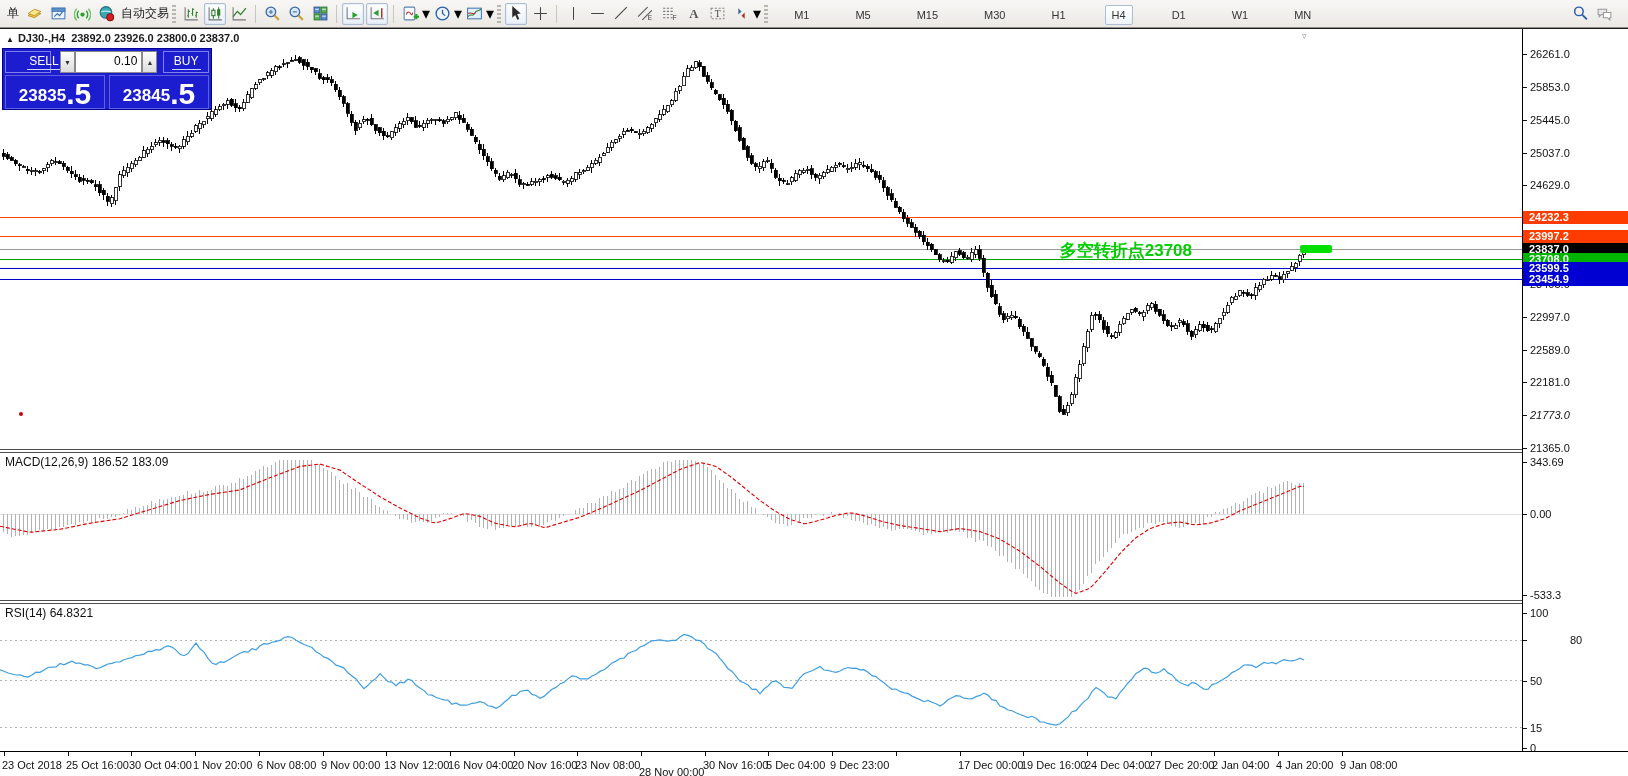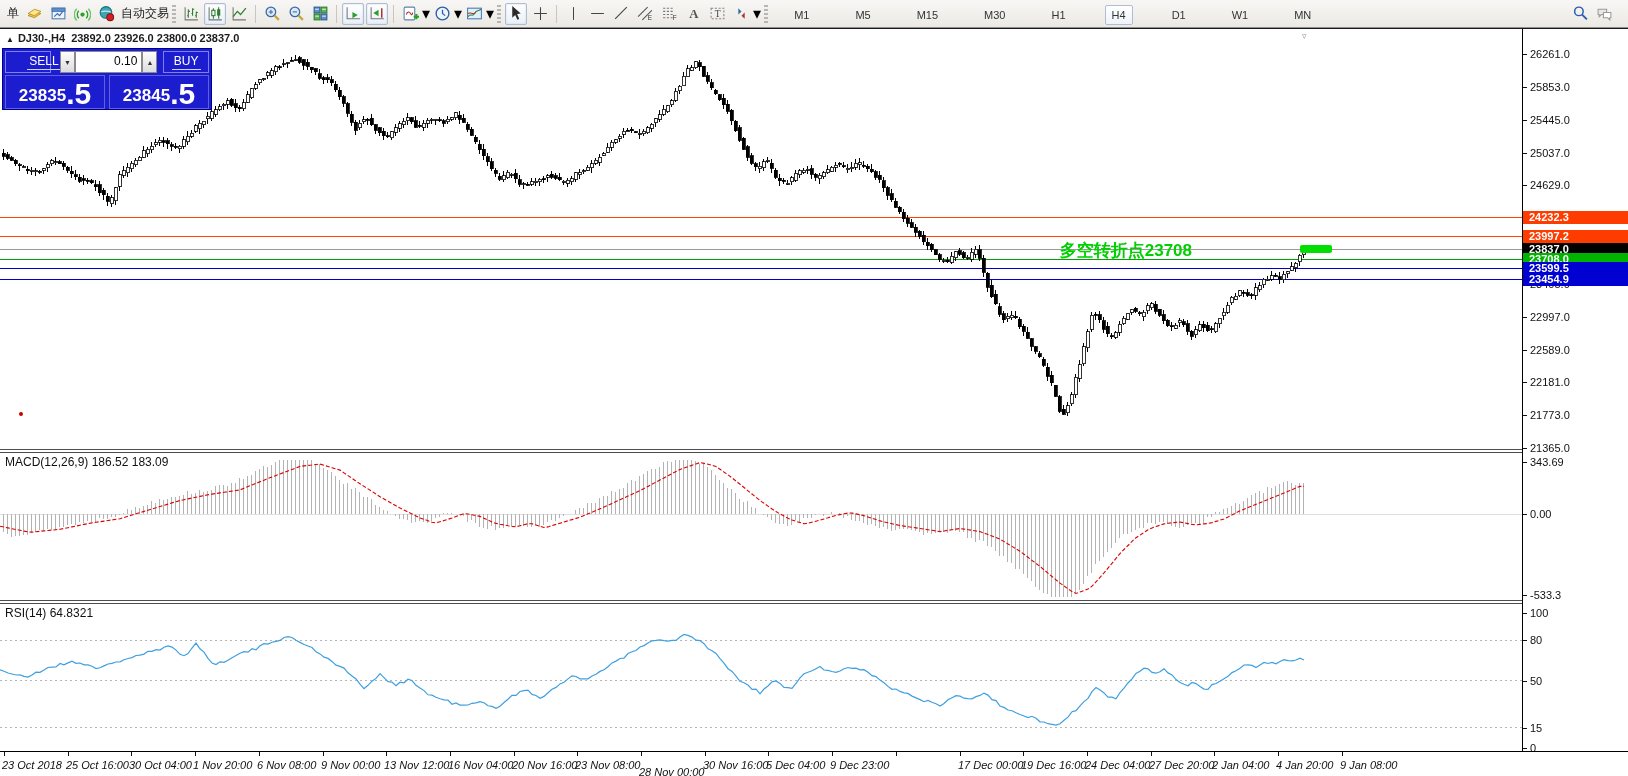--- a/index.html
+++ b/index.html
@@ -36,21 +36,21 @@
   .pane svg { position:absolute; left:0; top:0; }
 
   #price-axis { position:absolute; left:1522px; top:0; width:106px; height:722px;
     background:#fff; border-left:1px solid #000; }
   .ptick { position:absolute; left:7px; height:14px; line-height:14px; font-size:11px; color:#111; white-space:nowrap; }
   .ptick-dash { position:absolute; left:0; width:4px; height:1px; background:#111; }
   .plabel { position:absolute; left:0; width:106px; height:13px; line-height:13px;
     font-size:11px; font-weight:bold; color:#fff; padding-left:6px; white-space:nowrap; }
 
   #time-axis { position:absolute; left:0; top:722px; width:1628px; height:26px;
-    background:#fff; border-top:1px solid #000;font-style:italic; }
+    background:#fff; border-top:1px solid #000; }
   .ttick { position:absolute; top:0; width:1px; height:4px; background:#111; }
   .tlab { position:absolute; top:7px; font-size:11px; color:#111; white-space:nowrap; }
 
   .pane-label { position:absolute; left:5px; top:2px; font-size:12px; color:#111; z-index:3; }
   #chart-title { position:absolute; left:6px; top:3px; font-size:11px; font-weight:bold; color:#1c1c1c; z-index:5; }
   #chart-title .tri { font-size:8px; margin-right:4px; }
 
   
   #trade-panel { position:absolute; left:2px; top:19px; width:210px; height:62px;
     background:#1d1dd0; border:1px solid #000090; z-index:6; padding:2px; }
@@ -700,33 +700,33 @@
         <div class="ptick" style="top: 215px;">23813.0</div>
         <div class="ptick-dash" style="top: 255px;"></div>
         <div class="ptick" style="top: 248px;">23405.0</div>
         <div class="ptick-dash" style="top: 288px;"></div>
         <div class="ptick" style="top: 281px;">22997.0</div>
         <div class="ptick-dash" style="top: 321px;"></div>
         <div class="ptick" style="top: 314px;">22589.0</div>
         <div class="ptick-dash" style="top: 353px;"></div>
         <div class="ptick" style="top: 346px;">22181.0</div>
         <div class="ptick-dash" style="top: 386px;"></div>
-        <div class="ptick" style="top: 379px;">21773.0</div>
+        <div class="ptick" style="top: 379px; font-style: italic;">21773.0</div>
         <div class="ptick-dash" style="top: 419px;"></div>
         <div class="ptick" style="top: 412px;">21365.0</div>
         <div class="ptick-dash" style="top: 433px;"></div>
         <div class="ptick" style="top: 426px;">343.69</div>
         <div class="ptick-dash" style="top: 485px;"></div>
         <div class="ptick" style="top: 478px;">0.00</div>
         <div class="ptick-dash" style="top: 566px;"></div>
         <div class="ptick" style="top: 559px;">-533.3</div>
         <div class="ptick-dash" style="top: 584px;"></div>
         <div class="ptick" style="top: 577px;">100</div>
         <div class="ptick-dash" style="top: 611px;"></div>
-        <div class="ptick" style="top: 604px;">80</div>
+        <div class="ptick" style="top: 604px; margin-left: 40px;">80</div>
         <div class="ptick-dash" style="top: 652px;"></div>
         <div class="ptick" style="top: 645px;">50</div>
         <div class="ptick-dash" style="top: 699px;"></div>
         <div class="ptick" style="top: 692px;">15</div>
         <div class="ptick-dash" style="top: 719px;"></div>
         <div class="ptick" style="top: 712px;">0</div>
         <div class="plabel" style="top: 182px; background: rgb(255, 60, 0);">24232.3</div>
         <div class="plabel" style="top: 201px; background: rgb(255, 60, 0);">23997.2</div>
         <div class="plabel" style="top: 214px; background: rgb(0, 0, 0);">23837.0</div>
         <div class="plabel" style="top: 224px; background: rgb(0, 180, 0);">23708.0</div>

